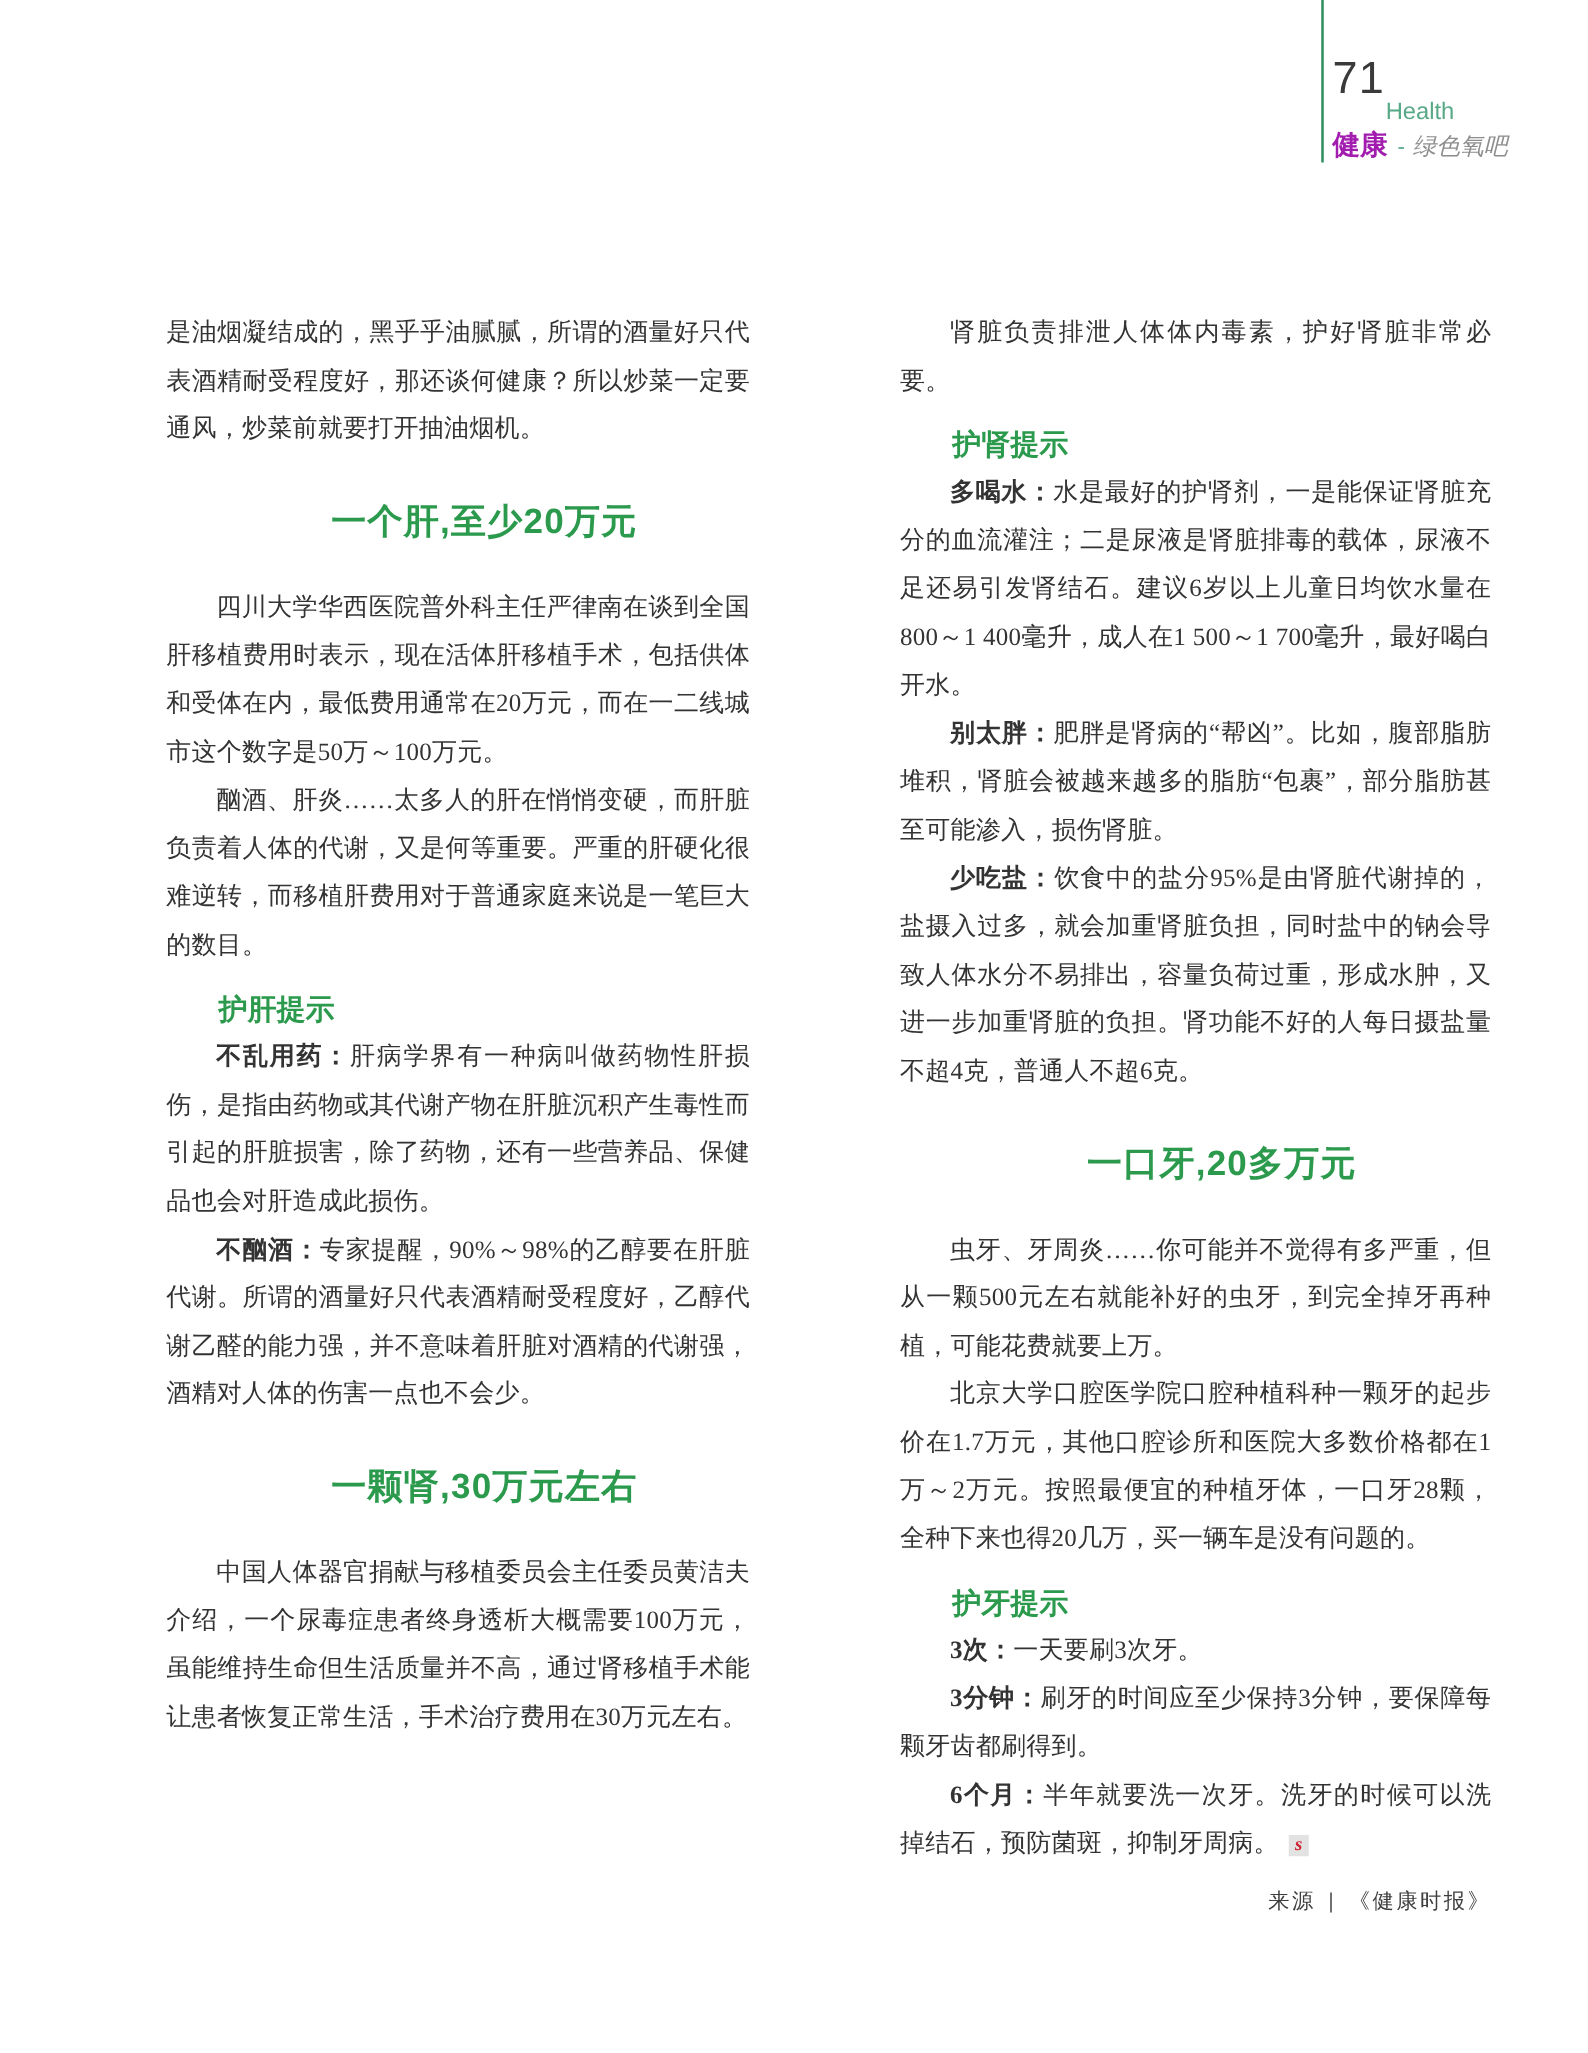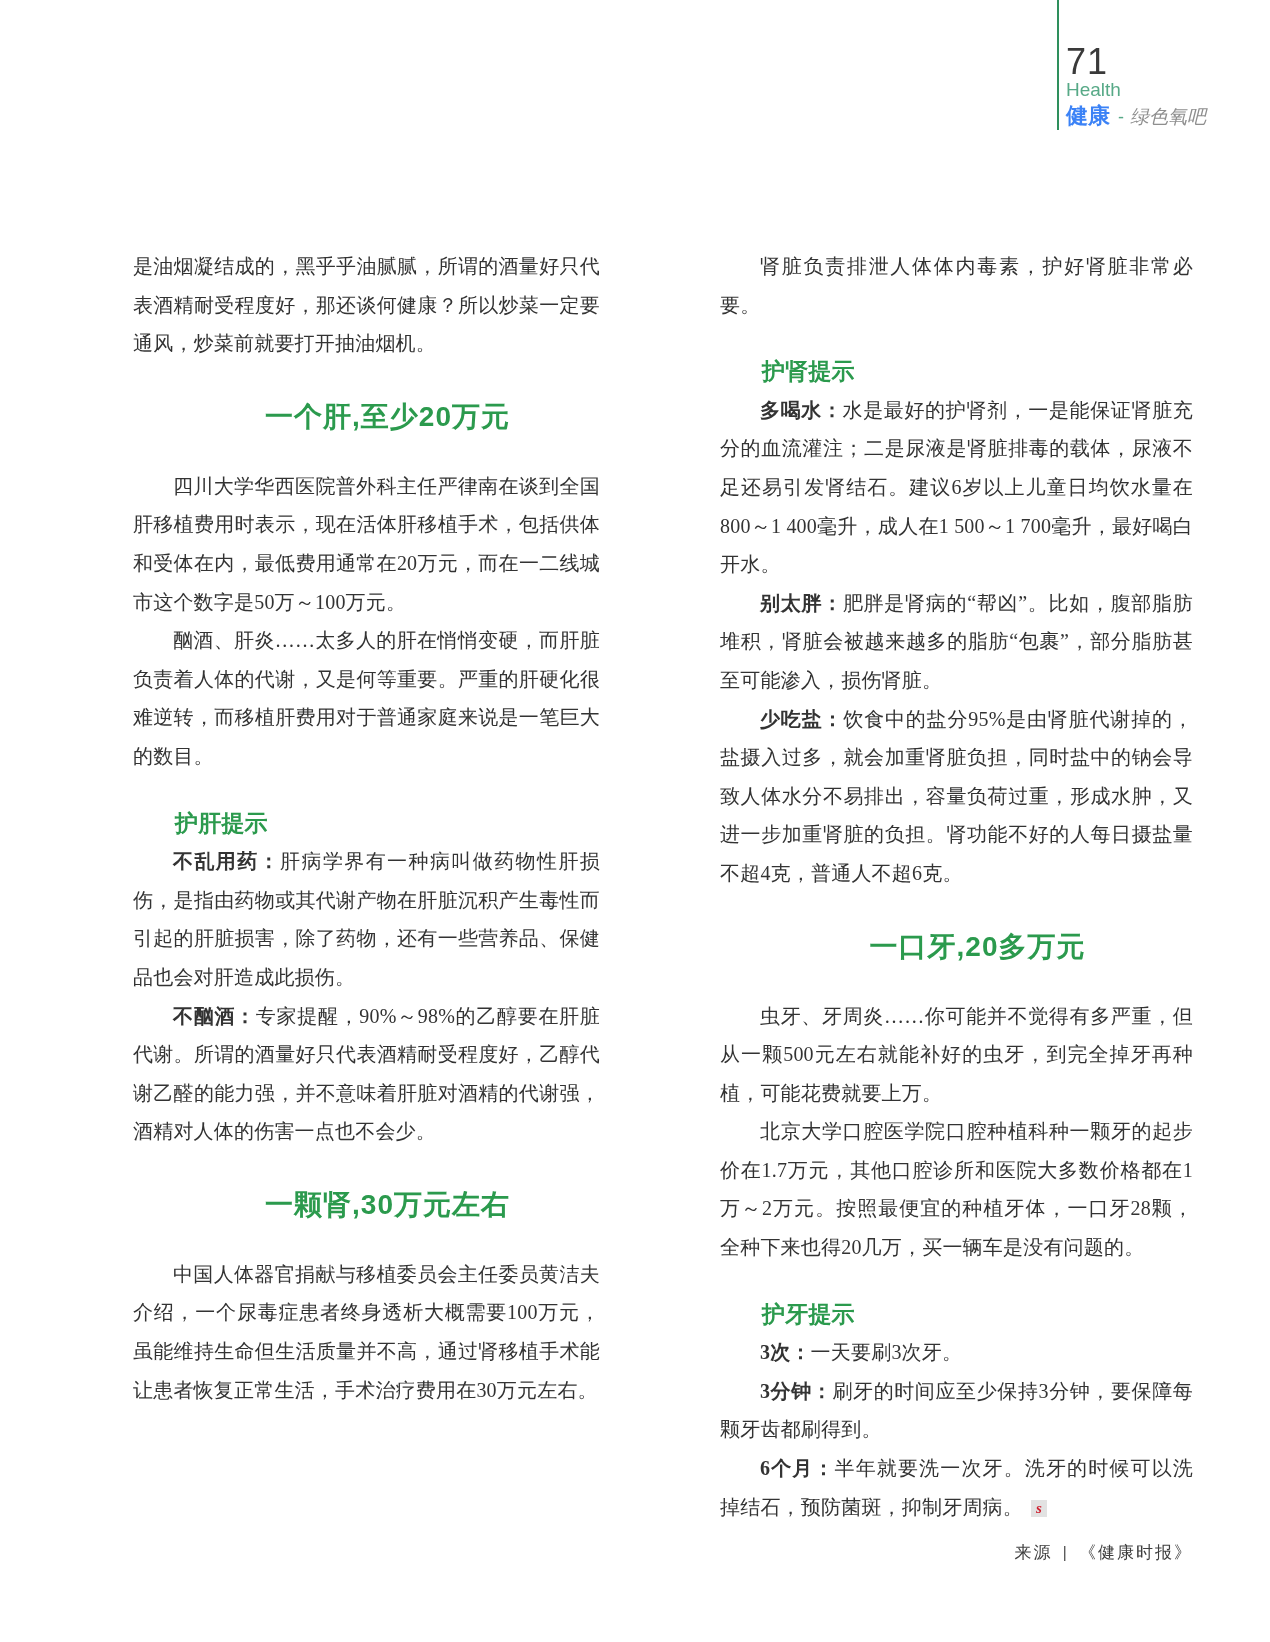--- a/index.html
+++ b/index.html
@@ -20,23 +20,23 @@
     width: 2px; height: 130px;
     background: #2e8f5c;
   }
   .masthead-text {
     position: absolute;
     left: 1066px; top: 46px;
     font-family: "Liberation Sans", "DejaVu Sans", sans-serif;
     white-space: nowrap;
   }
   .page-number { font-size: 36px; line-height: 32px; color: #3a3a3a; letter-spacing: 1px; }
-  .section-en  { font-size: 19px; line-height: 22px; color: #57a987; margin-top: 1px; }
+  .section-en  { font-size: 19px; line-height: 22px; color: #57a987; margin-top: 1px; text-align: center; }
   .section-zh-row { margin-top: 2px; line-height: 26px; }
-  .section-zh  { font-size: 22px; font-weight: bold; color: #3b82f6; margin-top: 30px; }
+  .section-zh  { font-size: 22px; font-weight: bold; color: #a21caf; margin-top: 30px; }
   .section-dash { font-size: 18px; color: #57a987; margin: 0 6px 0 8px; }
   .section-sub { font-size: 19px; color: #8e8e8e; font-style: italic; }
 
   
   .col {
     position: absolute;
     top: 247px;
     font-size: 20px;
     line-height: 38.6px;
     text-align: justify;
@@ -57,21 +57,21 @@
     margin: 32px 0 28px 42px;
     line-height: 44px;
     text-align: center;
     letter-spacing: 1px;
   }
   h3.subheading {
     font-family: "Liberation Sans", "DejaVu Sans", sans-serif;
     font-size: 23px;
     font-weight: bold;
     color: #2b9a4d;
-    margin: 28px 0 0 42px;
+    margin: 12px 0 0 42px;
     line-height: 38.6px;
     text-align: left;
   }
   .tip-lead { font-weight: bold; }
 
   .endmark {
     display: inline-block;
     width: 16px; height: 17px;
     background: #e2e2e2;
     color: #cf2030;

